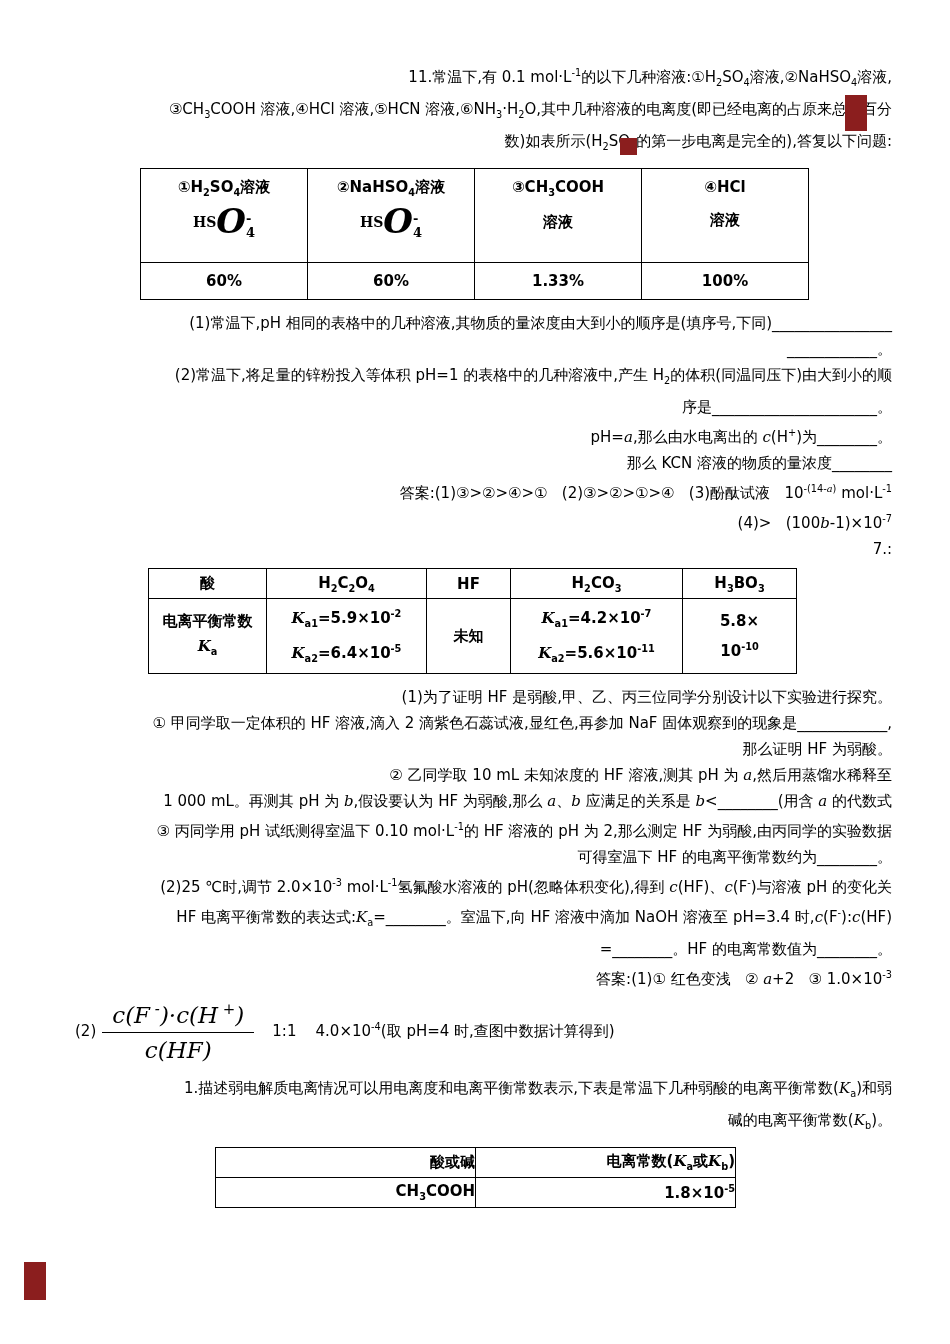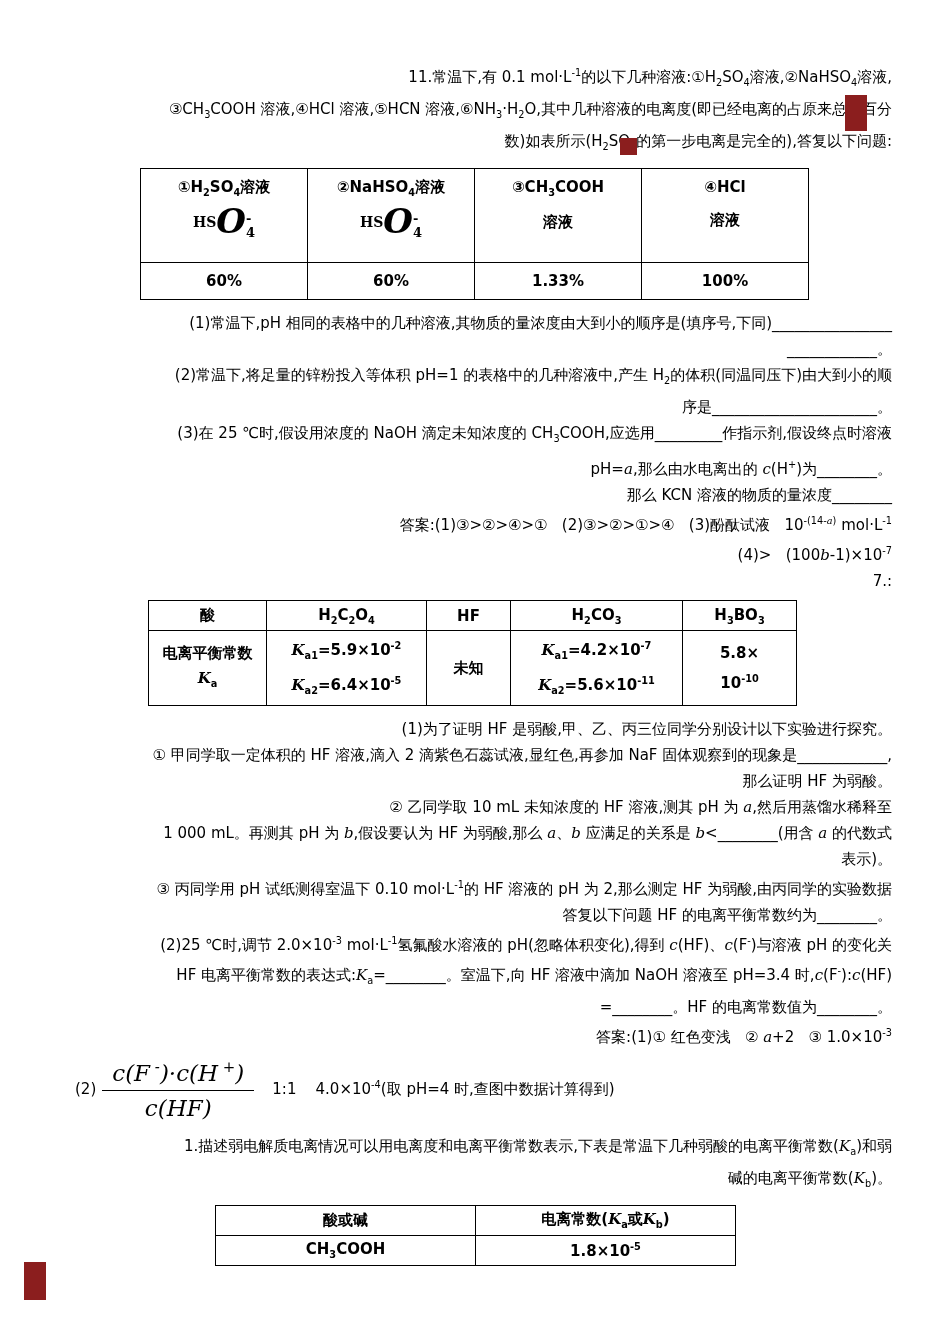--- a/index.html
+++ b/index.html
@@ -34,21 +34,21 @@
   
   .t2 { margin:6px 0 10px 90px; }
   .t2 td { padding:2px 4px; }
   .t2 .hdr td { height:30px; }
   .t2 .body td { height:58px; }
   .w1{width:118px}.w2{width:160px}.w3{width:84px}.w4{width:172px}.w5{width:114px}
   .cell-line { line-height:25px; }
 
   
   .t3 { margin:8px 0 0 157px; }
-  .t3 td { width:260px; height:30px; }
+  .t3 td { width:260px; height:30px;text-align:right; }
 
   
   .frac-row { display:flex; align-items:center; margin:8px 0 12px; padding-left:17px; line-height:normal; white-space:nowrap; }
   .frac { display:inline-flex; flex-direction:column; align-items:center;
           font-family:"DejaVu Serif",serif; font-style:italic; font-size:23px; margin:0 18px 0 6px; }
   .frac .num { padding:0 10px 4px 10px; border-bottom:1.8px solid #000; }
   .frac .den { padding-top:4px; }
 
   .artifact { position:absolute; }
   #a1 { left:845px; top:95px;  width:22px; height:36px; }
@@ -100,21 +100,20 @@
       <td>1.33%</td>
       <td>100%</td>
     </tr>
   </tbody>
     </table>
 
   <div class="line i1">(1)常温下,pH 相同的表格中的几种溶液,其物质的量浓度由大到小的顺序是(填序号,下同)________________</div>
   <div class="line">____________。</div>
   <div class="line i1">(2)常温下,将足量的锌粉投入等体积 pH=1 的表格中的几种溶液中,产生 H<sub>2</sub>的体积(同温同压下)由大到小的顺</div>
   <div class="line">序是______________________。</div>
-  <div class="line i1">(3)在 25 ℃时,假设用浓度的 NaOH 滴定未知浓度的 CH<sub>3</sub>COOH,应选用_________作指示剂,假设终点时溶液</div>
   <div class="line">pH=<i>a</i>,那么由水电离出的 <i>c</i>(H<sup>+</sup>)为________。</div>
   <div class="line">那么 KCN 溶液的物质的量浓度________</div>
   <div class="line ih">答案:(1)③&gt;②&gt;④&gt;①&nbsp;&nbsp;&nbsp;(2)③&gt;②&gt;①&gt;④&nbsp;&nbsp;&nbsp;(3)酚酞试液&nbsp;&nbsp;&nbsp;10<sup>-(14-<i>a</i>)</sup> mol·L<sup>-1</sup></div>
   <div class="line ih">(4)&gt;&nbsp;&nbsp;&nbsp;(100<i>b</i>-1)×10<sup>-7</sup></div>
 
   <div class="line i1">7.:</div>
 
   <table class="t2">
     <tbody>
         <tr class="hdr">
@@ -144,23 +143,22 @@
       </td>
     </tr>
   </tbody>
     </table>
 
   <div class="line i1">(1)为了证明 HF 是弱酸,甲、乙、丙三位同学分别设计以下实验进行探究。</div>
   <div class="line i1">① 甲同学取一定体积的 HF 溶液,滴入 2 滴紫色石蕊试液,显红色,再参加 NaF 固体观察到的现象是____________,</div>
   <div class="line">那么证明 HF 为弱酸。</div>
   <div class="line i1">② 乙同学取 10 mL 未知浓度的 HF 溶液,测其 pH 为 <i>a</i>,然后用蒸馏水稀释至</div>
   <div class="line ih">1 000 mL。再测其 pH 为 <i>b</i>,假设要认为 HF 为弱酸,那么 <i>a</i>、<i>b</i> 应满足的关系是 <i>b</i>&lt;________(用含 <i>a</i> 的代数式</div>
-  <div class="line">表示)。</div>
   <div class="line i1">③ 丙同学用 pH 试纸测得室温下 0.10 mol·L<sup>-1</sup>的 HF 溶液的 pH 为 2,那么测定 HF 为弱酸,由丙同学的实验数据</div>
-  <div class="line">答复以下问题 HF 的电离平衡常数约为________。</div>
+  <div class="line">可得室温下 HF 的电离平衡常数约为________。</div>
   <div class="line i1">(2)25 ℃时,调节 2.0×10<sup>-3</sup> mol·L<sup>-1</sup>氢氟酸水溶液的 pH(忽略体积变化),得到 <i>c</i>(HF)、<i>c</i>(F<sup>-</sup>)与溶液 pH 的变化关</div>
   <div class="line ih">HF 电离平衡常数的表达式:<i>K</i><sub>a</sub>=________。室温下,向 HF 溶液中滴加 NaOH 溶液至 pH=3.4 时,<i>c</i>(F<sup>-</sup>):<i>c</i>(HF)</div>
   <div class="line">=________。HF 的电离常数值为________。</div>
   <div class="line ih">答案:(1)① 红色变浅&nbsp;&nbsp;&nbsp;② <i>a</i>+2&nbsp;&nbsp;&nbsp;③ 1.0×10<sup>-3</sup></div>
 
   <div class="frac-row">
     <span>(2)</span>
     <span class="frac">
       <span class="num">c(F<sup> -</sup>)·c(H<sup> +</sup>)</span>
       <span class="den">c(HF)</span>

